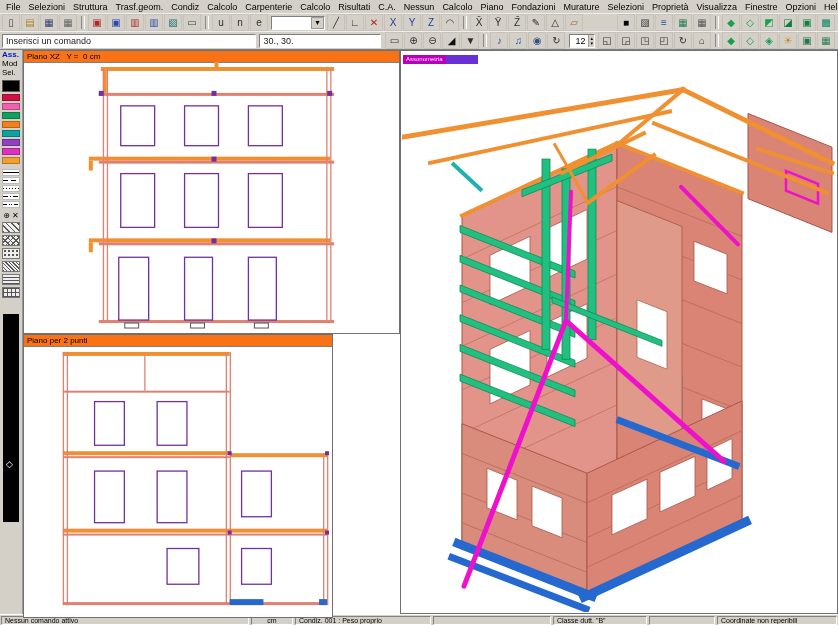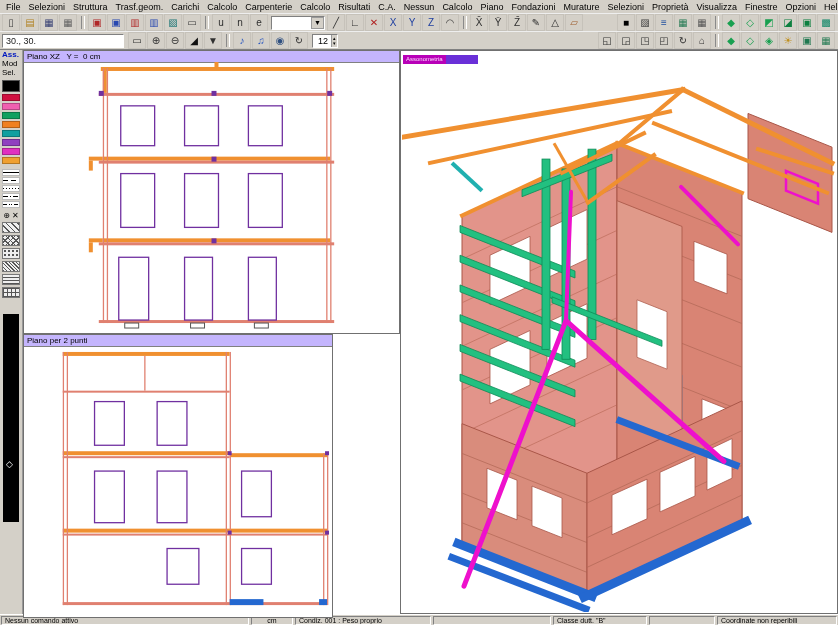--- a/index.html
+++ b/index.html
@@ -58,21 +58,21 @@
   .h-grid{background-image:linear-gradient(#555 1px,transparent 1px),linear-gradient(90deg,#555 1px,transparent 1px);background-size:4px 4px;}
   .black-bar{width:16px;height:208px;background:#000;margin-top:14px;position:relative;}
   .black-bar .marker{position:absolute;left:3px;top:70%;color:#fff;font-size:9px;line-height:9px;}
 
   
   .viewports{flex:1;position:relative;background:#ffffff;}
   .vp{position:absolute;border:1px solid #707070;background:#fff;box-sizing:border-box;}
   #vp-plan-xz{left:0;top:0;width:377px;height:284px;}
   #vp-plan-3pt{left:0;top:284px;width:310px;height:284px;}
   #vp-iso{left:377px;top:0;right:0;bottom:0;}
-  .vp-title{height:11px;background:#c4b5fd;border-bottom:1px solid #808080;font-size:8px;line-height:11px;
+  .vp-title{height:11px;background:#f97316;border-bottom:1px solid #808080;font-size:8px;line-height:11px;
             padding-left:3px;white-space:pre;color:#000;}
   .vp-canvas{position:absolute;left:1px;right:1px;top:11px;bottom:1px;}
   #vp-iso .vp-canvas{top:1px;}
   .vp-canvas svg{display:block;width:100%;height:100%;}
   .iso-label{position:absolute;left:2px;top:4px;height:9px;display:flex;z-index:5;}
   .iso-label .seg1{background:#b800b8;color:#ffd8ff;font-size:6px;line-height:9px;padding:0 3px;white-space:nowrap;}
   .iso-label .seg2{background:#6a30d8;width:32px;}
 
   
   .statusbar{height:10px;display:flex;align-items:stretch;background:#d4d0c8;border-top:1px solid #ffffff;font-size:7px;}
@@ -89,21 +89,21 @@
 </head>
 <body>
 
 <div class="app">
 
   <div class="menu-bar">
       <span class="menu-item">File</span>
       <span class="menu-item">Selezioni</span>
       <span class="menu-item">Struttura</span>
       <span class="menu-item">Trasf.geom.</span>
-      <span class="menu-item">Carichi</span>
+      <span class="menu-item">Condiz</span>
       <span class="menu-item">Calcolo</span>
       <span class="menu-item">Carpenterie</span>
       <span class="menu-item">Calcolo</span>
       <span class="menu-item">Risultati</span>
       <span class="menu-item">C.A.</span>
       <span class="menu-item">Nessun</span>
       <span class="menu-item">Calcolo</span>
       <span class="menu-item">Piano</span>
       <span class="menu-item">Fondazioni</span>
       <span class="menu-item">Murature</span>
@@ -162,20 +162,21 @@
         <span class="tb-btn" style="color: rgb(24, 160, 80);">◆</span>
         <span class="tb-btn" style="color: rgb(24, 160, 80);">◇</span>
         <span class="tb-btn" style="color: rgb(24, 160, 80);">◩</span>
         <span class="tb-btn" style="color: rgb(14, 128, 64);">◪</span>
         <span class="tb-btn" style="color: rgb(14, 128, 64);">▣</span>
         <span class="tb-btn" style="color: rgb(16, 136, 104);">▩</span>
       </div>
   </div>
 
   <div class="toolbar">
+    <input class="cmd-input" readonly="" value="Inserisci un comando" style="">
     <input class="coord-box" readonly="" value="30., 30." style="">
     <div class="tb-group">
         <span class="tb-btn" style="color: rgb(48, 48, 48);">▭</span>
         <span class="tb-btn" style="color: rgb(48, 48, 48);">⊕</span>
         <span class="tb-btn" style="color: rgb(48, 48, 48);">⊖</span>
         <span class="tb-btn" style="color: rgb(16, 16, 16);">◢</span>
         <span class="tb-btn" style="color: rgb(48, 48, 48);">▼</span>
         <span class="tb-sep"></span>
         <span class="tb-btn" style="color: rgb(32, 80, 192);">♪</span>
         <span class="tb-btn" style="color: rgb(32, 80, 192);">♫</span>

